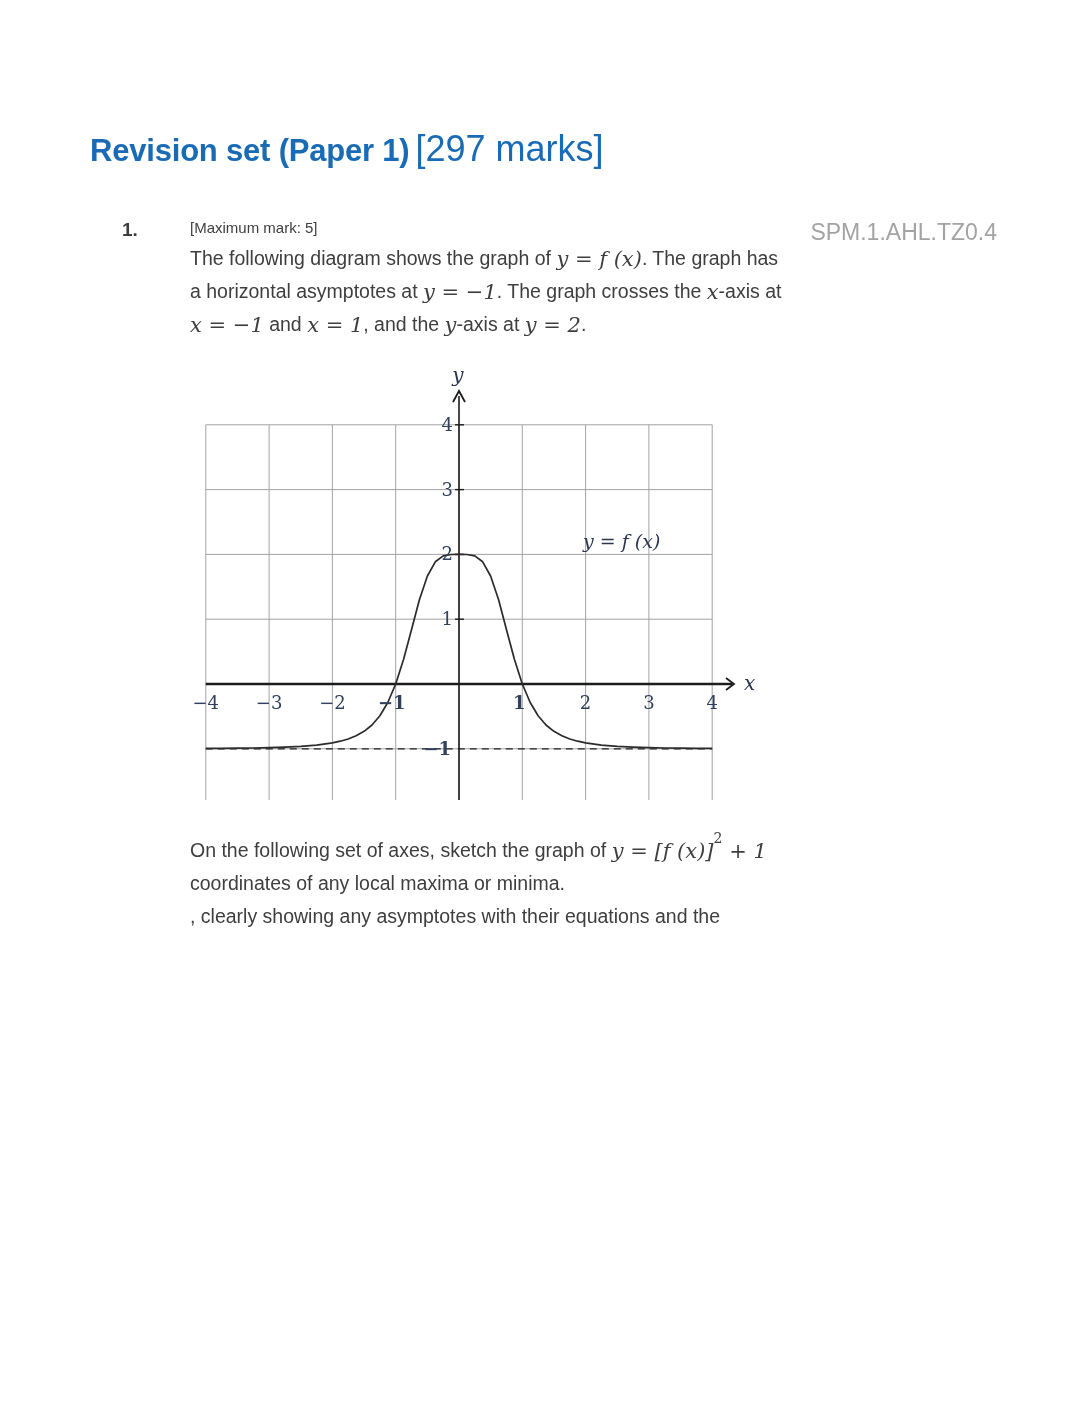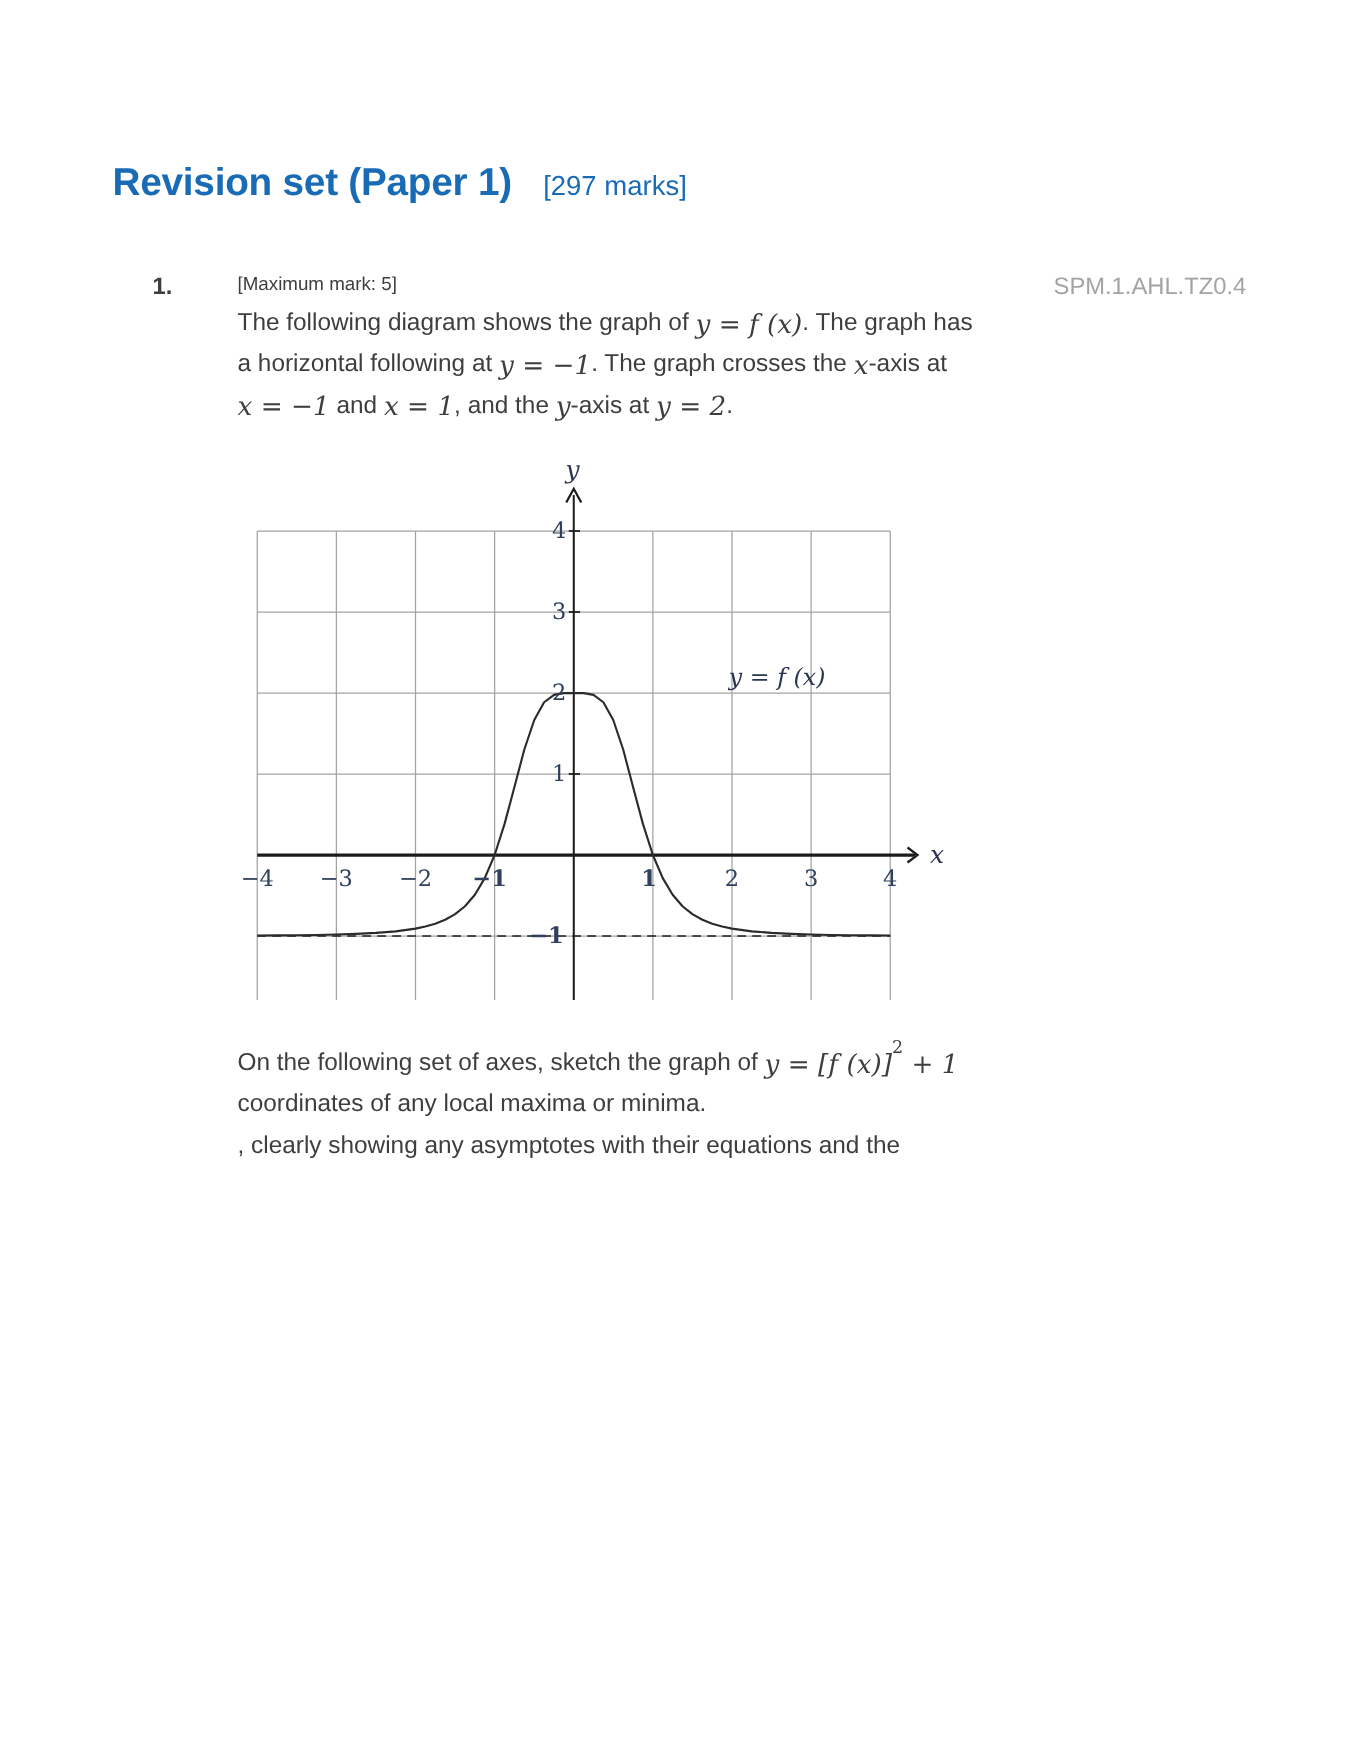--- a/index.html
+++ b/index.html
@@ -1,24 +1,24 @@
 <!DOCTYPE html>
 <html><head>
 <meta charset="utf-8">
 <style>
   html,body{margin:0;padding:0;background:#ffffff;}
   .page{position:relative;width:1088px;height:1408px;background:#fff;overflow:hidden;
         font-family:"Liberation Sans",sans-serif;color:#3e3e3e;padding-left:32px;}
   .title{position:absolute;left:90px;top:128px;display:flex;align-items:baseline;
          color:#1a6bb5;white-space:pre;}
   .title-main{font-size:31px;font-weight:700;letter-spacing:-0.2px;}
-  .title-marks{font-size:22px;font-weight:400;margin-left:25px;}
+  .title-marks{font-size:36px;font-weight:400;margin-left:6px;}
   .qnum{position:absolute;left:122px;top:219px;font-size:19px;font-weight:700;}
   .qmark{position:absolute;left:190px;top:219px;font-size:15px;}
-  .qref{position:absolute;top:219px;right:123px;font-size:19px;color:#a3a3a3;}
+  .qref{position:absolute;top:219px;right:123px;font-size:23px;color:#a3a3a3;}
   .para{position:absolute;font-size:19.5px;}
   .para .line{height:33px;display:flex;align-items:flex-start;white-space:pre;}
   .math{font-family:"DejaVu Serif",serif;font-style:italic;font-size:21px;}
   .msup{font-family:"DejaVu Serif",serif;font-size:14px;position:relative;top:-9px;}
   #intro{left:190px;top:247px;}
   #task{left:190px;top:839px;}
   .figure{position:absolute;left:160px;top:362px;width:630px;height:455px;}
 </style>
 </head>
 <body>
@@ -29,21 +29,21 @@
     <span class="title-main">Revision set (Paper 1)</span>
     <span class="title-marks">[297 marks]</span>
   </div>
 
   <div class="qnum">1.</div>
   <div class="qmark">[Maximum mark: 5]</div>
   <div class="qref">SPM.1.AHL.TZ0.4</div>
 
   <div class="para" id="intro">
       <div class="line"><span class="">The following diagram shows the graph of </span><span class="math">y = f (x)</span><span class="">. The graph has</span></div>
-      <div class="line"><span class="">a horizontal following at </span><span class="math">y = −1</span><span class="">. The graph crosses the </span><span class="math">x</span><span class="">-axis at</span></div>
+      <div class="line"><span class="">a horizontal asymptotes at </span><span class="math">y = −1</span><span class="">. The graph crosses the </span><span class="math">x</span><span class="">-axis at</span></div>
       <div class="line"><span class="math">x = −1</span><span class=""> and </span><span class="math">x = 1</span><span class="">, and the </span><span class="math">y</span><span class="">-axis at </span><span class="math">y = 2</span><span class="">.</span></div>
     </div>
 
   <div class="figure">
     <svg width="630" height="455" viewBox="0 0 630 455" xmlns="http://www.w3.org/2000/svg">
         <g stroke="#a3a3a3" stroke-width="1">
           <line x1="45.80000000000001" y1="62.80000000000001" x2="45.80000000000001" y2="438"></line>
           <line x1="109.10000000000002" y1="62.80000000000001" x2="109.10000000000002" y2="438"></line>
           <line x1="172.4" y1="62.80000000000001" x2="172.4" y2="438"></line>
           <line x1="235.7" y1="62.80000000000001" x2="235.7" y2="438"></line>

